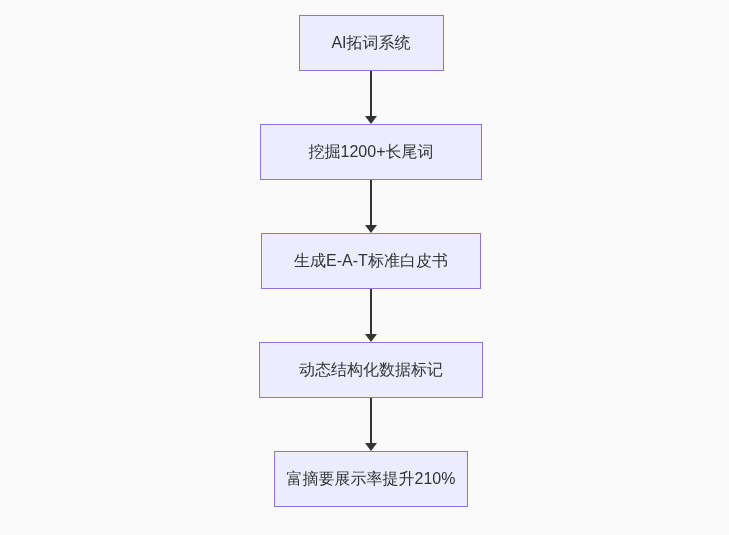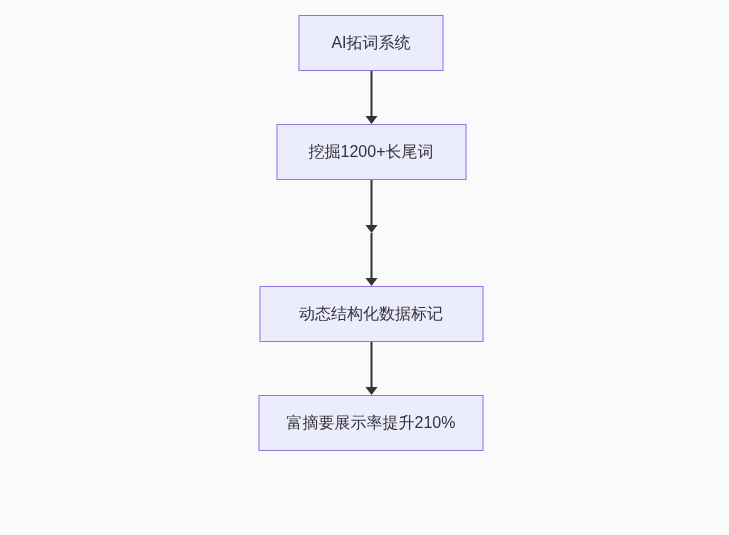--- a/index.html
+++ b/index.html
@@ -82,42 +82,45 @@
 
     <div class="node" style="width:145px">
       <span class="node-label">AI拓词系统</span>
     </div>
 
     <div class="arrow">
       <div class="arrow-line"></div>
       <div class="arrow-head"></div>
     </div>
 
-    <div class="node" style="width:190px">
+    <div class="node" style="width:222px">
       <span class="node-label">挖掘1200+长尾词</span>
     </div>
 
     <div class="arrow">
       <div class="arrow-line"></div>
       <div class="arrow-head"></div>
     </div>
 
+    <div class="node" style="width:220px">
+      <span class="node-label">生成E-A-T标准白皮书</span>
+    </div>
 
     <div class="arrow">
       <div class="arrow-line"></div>
       <div class="arrow-head"></div>
     </div>
 
     <div class="node" style="width:224px">
       <span class="node-label">动态结构化数据标记</span>
     </div>
 
     <div class="arrow">
       <div class="arrow-line"></div>
       <div class="arrow-head"></div>
     </div>
 
-    <div class="node" style="width:225px">
+    <div class="node" style="width:194px">
       <span class="node-label">富摘要展示率提升210%</span>
     </div>
 
   </div>
 </div>
 
 </body></html>

